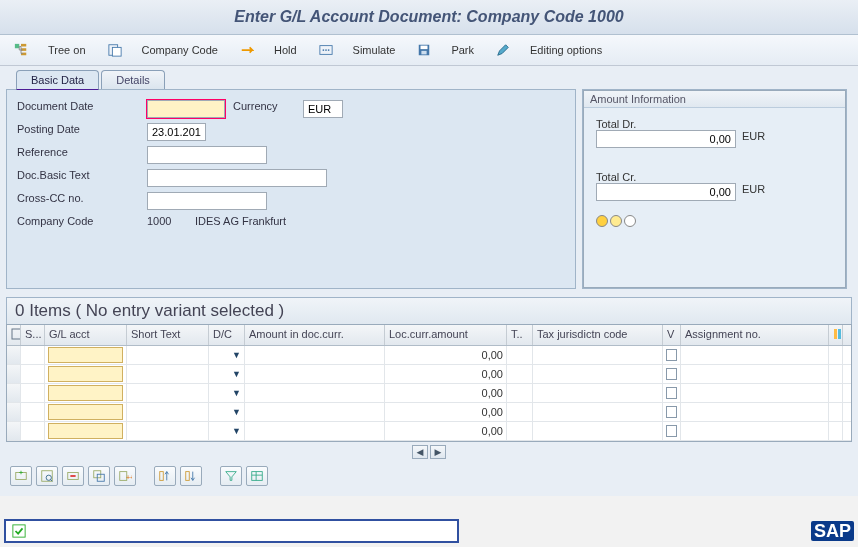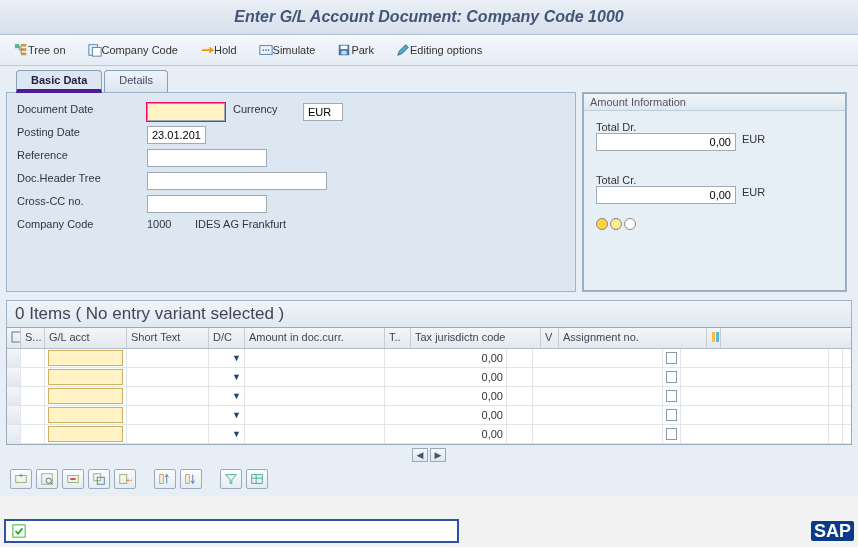--- a/index.html
+++ b/index.html
@@ -4,30 +4,30 @@
 <style>
 * { box-sizing: border-box; margin: 0; padding: 0; }
 body { font-family: Arial, sans-serif; font-size: 11px; background: #f2f2f2; color: #333; width: 858px; height: 547px; overflow: hidden; position: relative; }
 
 
 .title-bar { background: linear-gradient(#eaeff5, #d6e0ec); border-bottom: 1px solid #b0c0d0; padding: 8px 12px; text-align: center; }
 .title-bar h1 { font-size: 16px; font-style: italic; font-weight: bold; color: #445577; }
 
 
 .toolbar { background: linear-gradient(#f5f8fc, #e5ecf4); border-bottom: 1px solid #c0c8d4; padding: 6px 10px; display: flex; gap: 14px; align-items: center; }
-.toolbar-btn { display: flex; align-items: center; gap: 0; cursor: pointer; padding: 2px 4px; }
+.toolbar-btn { display: flex; align-items: center; gap: 20px; cursor: pointer; padding: 2px 4px; }
 .tb-icon { width: 14px; height: 14px; display: inline-block; }
 
 
 .content { background: #e8eef5; padding: 4px 6px; height: 430px; }
 
 
 .tabs { display: flex; gap: 2px; padding-left: 10px; }
 .tab { padding: 3px 14px; border: 1px solid #8aa0b8; border-bottom: none; border-radius: 4px 4px 0 0; cursor: pointer; background: linear-gradient(#f0f4f8, #dae4ee); color: #446; }
-.tab.active { background: #dce7f2; color: #224; font-weight: bold; border-bottom: 4px solid #4c1d95; position: relative; z-index: 2; }
+.tab.active { background: #dce7f2; color: #224; font-weight: normal; border-bottom: 1px solid #4c1d95; position: relative; z-index: 2; }
 
 
 .panels { display: flex; gap: 6px; margin-top: -1px; }
 .panel { background: #dce7f2; border: 1px solid #a0b4c8; padding: 10px; }
 .panel-left { width: 570px; height: 200px; }
 .panel-right { width: 265px; height: 200px; }
 .groupbox { border: 1px solid #9ab; background: #e6eef6; margin-bottom: 6px; }
 .groupbox-title { font-size: 11px; color: #556; padding: 2px 6px; border-bottom: 1px solid #bcd; background: linear-gradient(#f0f4f8,#e0e8f0); }
 .groupbox-body { padding: 10px 12px; }
 
@@ -152,21 +152,21 @@
       </div>
       <div class="form-row">
         <span class="form-label">Posting Date</span>
         <input class="text-input" style="width: 59px;" value="23.01.2018">
       </div>
       <div class="form-row">
         <span class="form-label">Reference</span>
         <input class="text-input" style="width: 120px;" value="">
       </div>
       <div class="form-row">
-        <span class="form-label">Doc.Header Tree</span>
+        <span class="form-label">Doc.Basic Text</span>
         <input class="text-input" style="width: 180px;" value="">
       </div>
       <div class="form-row">
         <span class="form-label">Cross-CC no.</span>
         <input class="text-input" style="width: 120px;" value="">
       </div>
       <div class="form-row">
         <span class="form-label">Company Code</span>
         <span class="ro-text" style="width:48px">1000</span>
         <span class="ro-text">IDES AG Frankfurt</span>
@@ -203,20 +203,21 @@
     <div class="grid">
       <div class="grid-head">
         <div class="gh c-sel"><svg width="12" height="12" viewBox="0 0 12 12">
               <rect x="1" y="1" width="10" height="10" fill="none" stroke="#678"></rect>
             </svg></div>
         <div class="gh c-s">S...</div>
         <div class="gh c-gl">G/L acct</div>
         <div class="gh c-st">Short Text</div>
         <div class="gh c-dc">D/C</div>
         <div class="gh c-amt">Amount in doc.curr.</div>
+        <div class="gh c-loc">Loc.curr.amount</div>
         <div class="gh c-t">T..</div>
         <div class="gh c-tax">Tax jurisdictn code</div>
         <div class="gh c-v">V</div>
         <div class="gh c-asg">Assignment no.</div>
         <div class="gh c-cfg"><svg width="12" height="12" viewBox="0 0 12 12">
               <rect x="1" y="1" width="3" height="10" fill="#fb4"></rect>
               <rect x="5" y="1" width="3" height="10" fill="#5bd"></rect>
               <rect x="9" y="1" width="2" height="10" fill="#9c6"></rect>
             </svg></div>
       </div>

